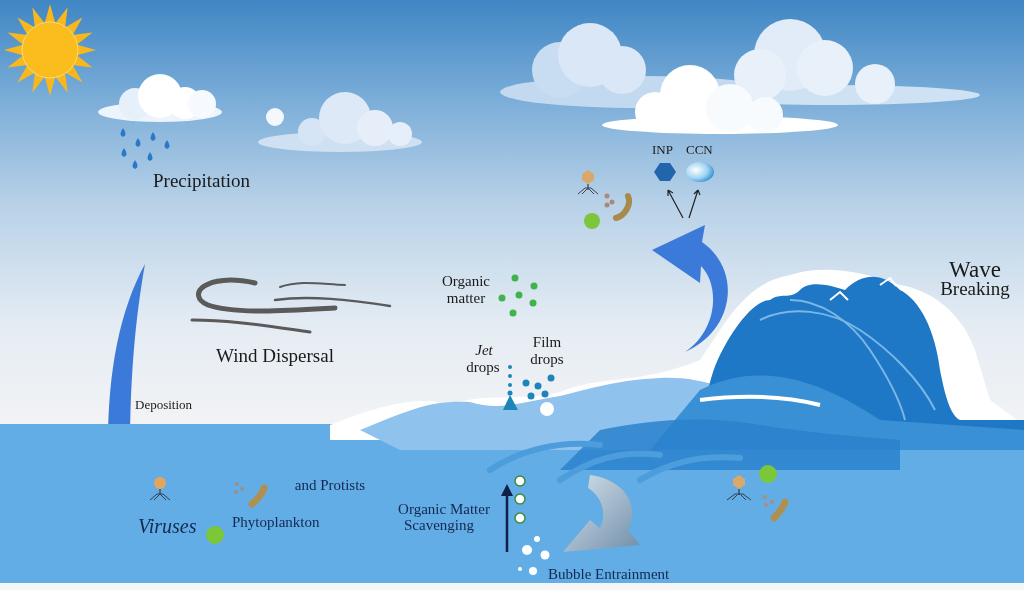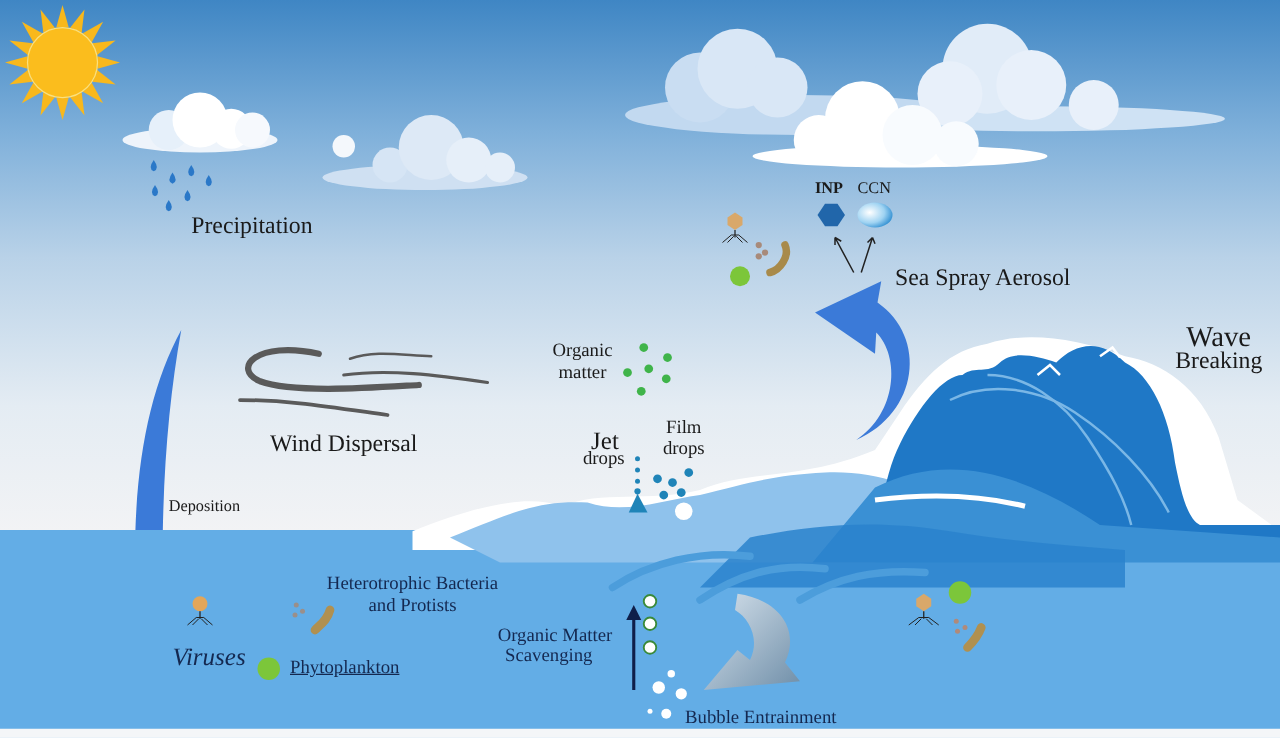--- a/index.html
+++ b/index.html
@@ -227,34 +227,32 @@
         <stop offset="0%" stop-color="#d8e4ee"></stop>
         <stop offset="100%" stop-color="#6f8ea8"></stop>
       </linearGradient>
     </defs>
     <path d="M590,475 C625,480 640,505 628,530 L640,545 L563,552 L590,520 L600,528 C608,512 600,495 588,488 Z" fill="url(#entGrad)"></path>
   </svg>
 
   <div class="lbl" style="left:153px;top:171px;font-size:19px;">Precipitation</div>
   <div class="lbl" style="left:216px;top:346px;font-size:19px;">Wind Dispersal</div>
   <div class="lbl" style="left:135px;top:398px;font-size:13px;">Deposition</div>
-  <div class="lbl" style="left:716px;top:213px;font-size:19px;">Sea Spray Aerosol</div>
-  <div class="lbl" style="left:652px;top:143px;font-size:13px;font-weight:bold;">INP</div>
+  <div class="lbl" style="left:652px;top:143px;font-size:13px;">INP</div>
   <div class="lbl" style="left:686px;top:143px;font-size:13px;">CCN</div>
   <div class="lbl c" style="left:940px;top:258px;width:70px;font-size:23px;">Wave</div>
   <div class="lbl c" style="left:935px;top:279px;width:80px;font-size:19px;text-align:center;">Breaking</div>
 
   <div class="lbl c" style="left:436px;top:274px;width:60px;font-size:15px;">Organic</div>
   <div class="lbl c" style="left:436px;top:291px;width:60px;font-size:15px;">matter</div>
-  <div class="lbl c" style="left:464px;top:343px;width:40px;font-size:20px;">Jet</div>
+  <div class="lbl c" style="left:464px;top:343px;width:40px;font-size:15px;font-style:italic;">Jet</div>
   <div class="lbl c" style="left:460px;top:360px;width:46px;font-size:15px;">drops</div>
   <div class="lbl c" style="left:524px;top:335px;width:46px;font-size:15px;">Film</div>
   <div class="lbl c" style="left:524px;top:352px;width:46px;font-size:15px;">drops</div>
 
-  <div class="lbl dark c" style="left:240px;top:460px;width:180px;font-size:15px;">Heterotrophic Bacteria</div>
   <div class="lbl dark c" style="left:270px;top:478px;width:120px;font-size:15px;">and Protists</div>
   <div class="lbl dark" style="left:138px;top:516px;font-size:20px;font-style:italic;">Viruses</div>
-  <div class="lbl dark" style="left:232px;top:527px;font-size:15px;text-decoration:underline;">Phytoplankton</div>
+  <div class="lbl dark" style="left:232px;top:515px;font-size:15px;">Phytoplankton</div>
   <div class="lbl dark c" style="left:384px;top:502px;width:120px;font-size:15px;">Organic Matter</div>
   <div class="lbl dark c" style="left:384px;top:518px;width:110px;font-size:15px;">Scavenging</div>
   <div class="lbl dark" style="left:548px;top:567px;font-size:15px;text-align:right;">Bubble Entrainment</div>
 
 </div>
 
 </body></html>

